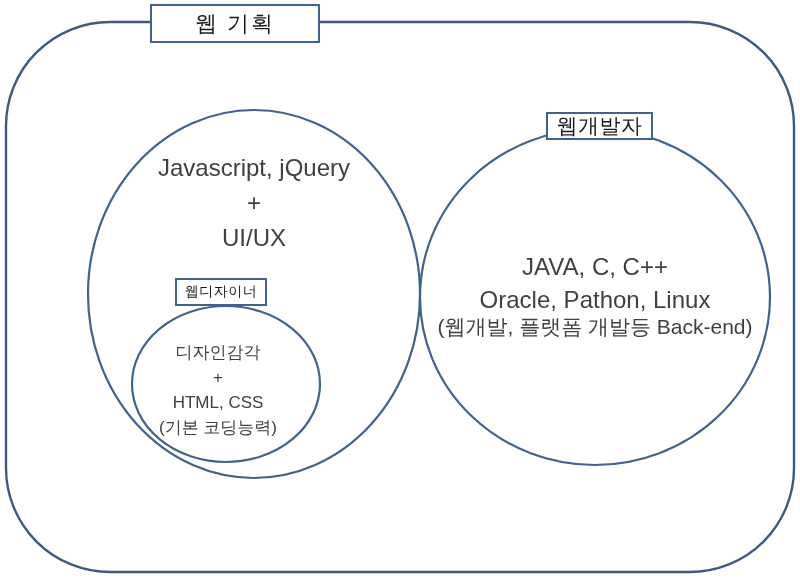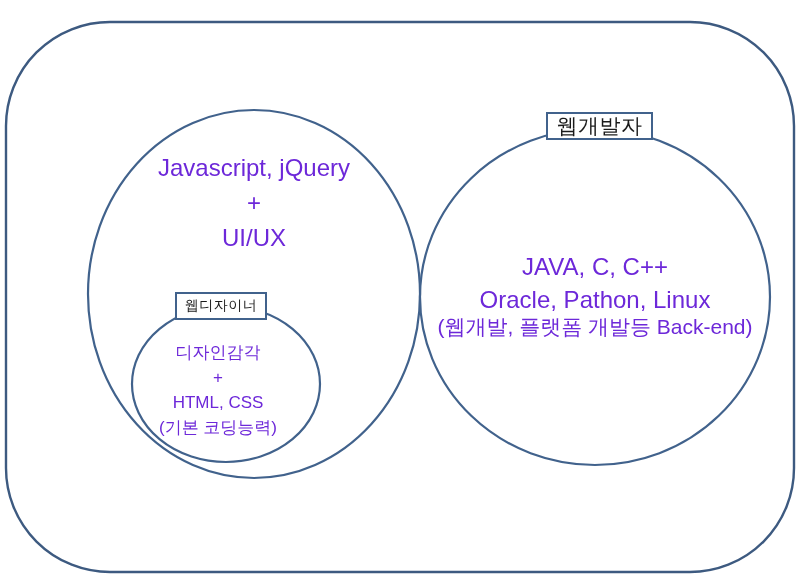--- a/index.html
+++ b/index.html
@@ -58,32 +58,32 @@
   #label-web-developer {
     left: 546px;
     top: 112px;
     width: 107px;
     height: 28px;
     font-size: 21px;
     letter-spacing: 0.5px;
   }
   #label-web-designer {
     left: 175px;
-    top: 292px;
+    top: 278px;
     width: 92px;
     height: 28px;
     font-size: 14px;
     letter-spacing: 0.5px;
   }
 
   
   .text-block {
     position: absolute;
     text-align: center;
-    color: #6d28d9;
+    color: #404040;
     z-index: 3;
   }
   .text-block .line {
     display: block;
     white-space: nowrap;
   }
   #text-publisher {
     left: 88px;
     top: 150px;
     width: 332px;
@@ -118,20 +118,23 @@
 
     <rect x="6" y="22" width="788" height="550" rx="104" ry="104" fill="none" stroke="#3d5a80" stroke-width="2.4"></rect>
 
     <ellipse cx="254" cy="294" rx="166" ry="184" fill="none" stroke="#41628c" stroke-width="2.2"></ellipse>
 
     <ellipse cx="226" cy="384" rx="94" ry="78" fill="none" stroke="#41628c" stroke-width="2.2"></ellipse>
 
     <ellipse cx="595" cy="297" rx="175" ry="168" fill="none" stroke="#41628c" stroke-width="2.2"></ellipse>
   </svg>
 
+  <div class="label-box" id="label-web-planning">
+    <span>웹 기획</span>
+  </div>
 
 
   <div class="label-box" id="label-web-developer">
     <span>웹개발자</span>
   </div>
 
   <div class="label-box" id="label-web-designer">
     <span>웹디자이너</span>
   </div>
 

